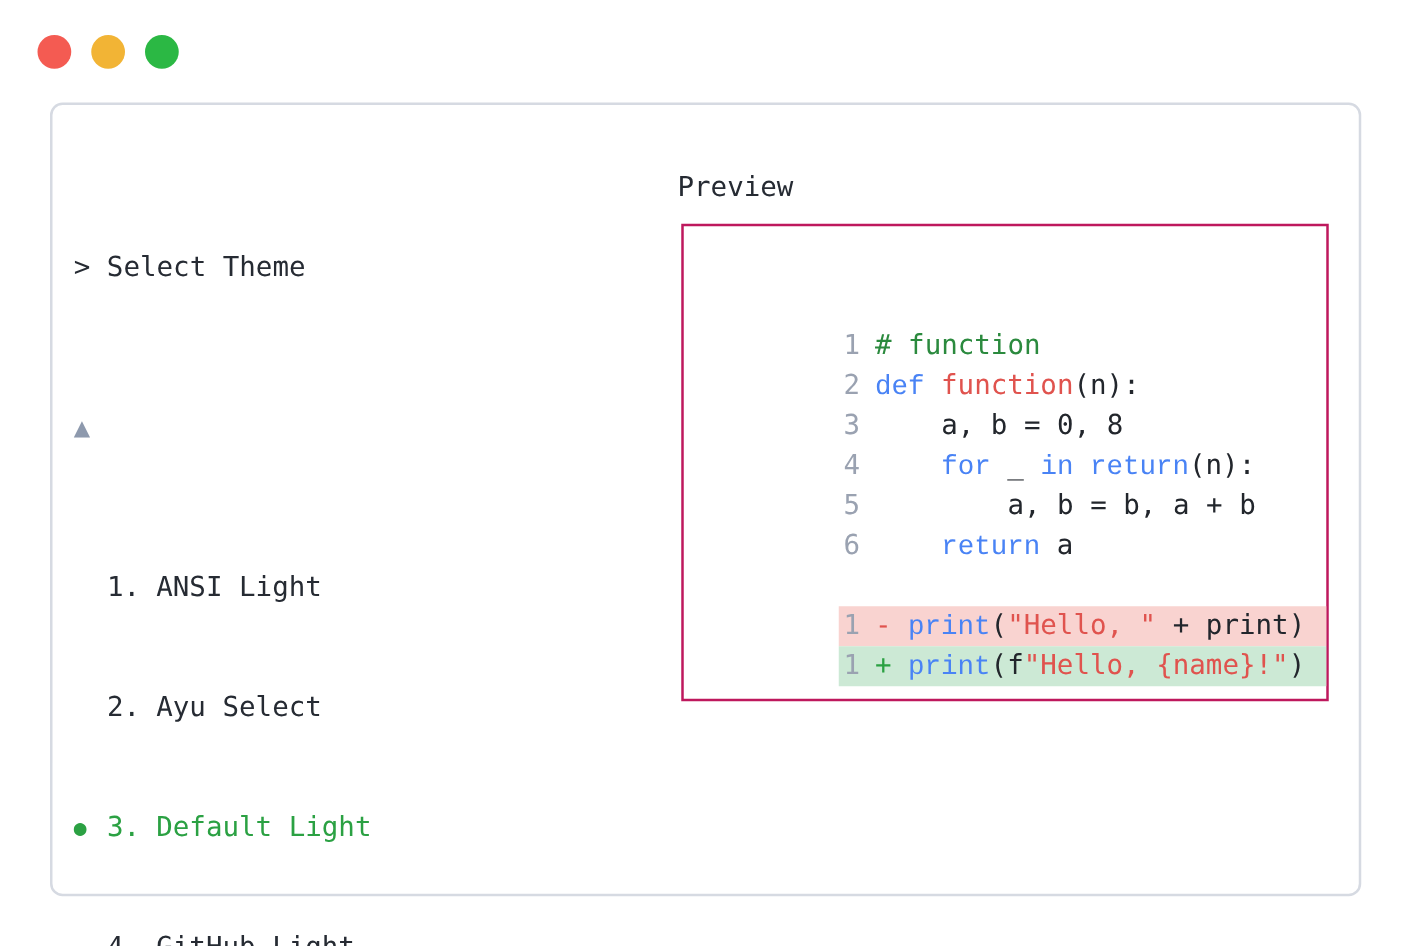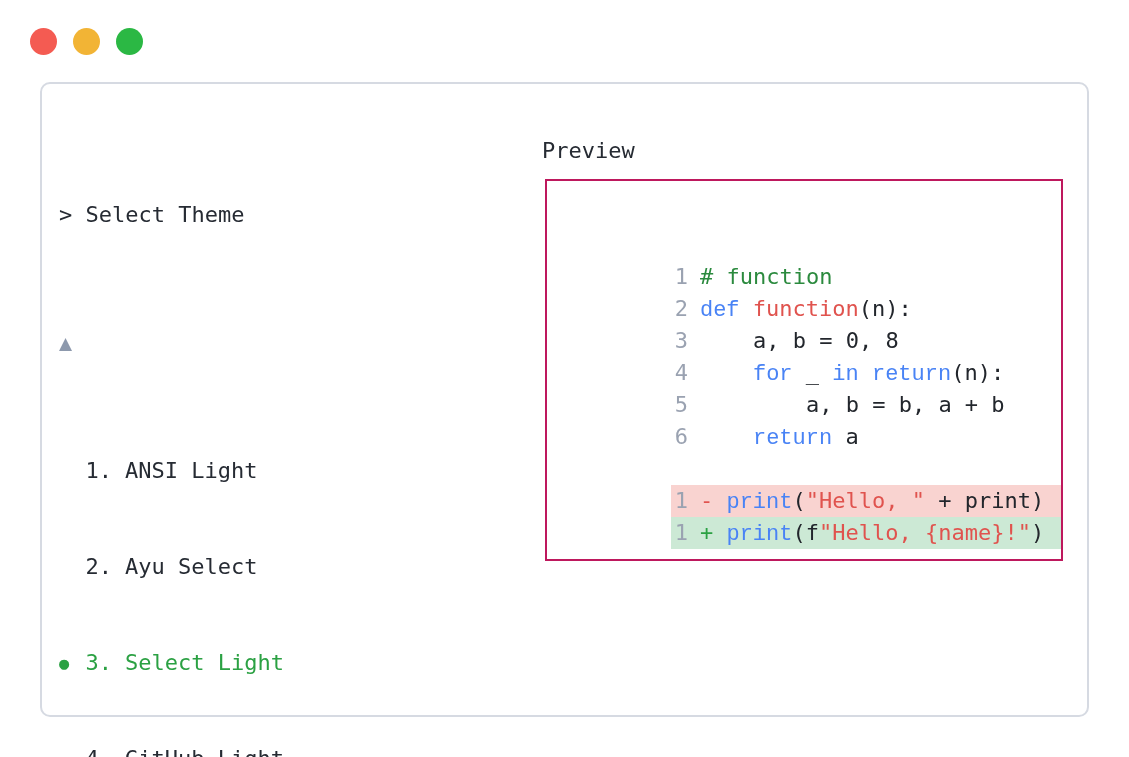--- a/index.html
+++ b/index.html
@@ -101,21 +101,21 @@
     </div>
     <div class="row theme-row">
       <span class="marker"></span>
       <span class="num">2.</span>
       <span class="name">Ayu Select</span>
       <span class="variant"></span>
     </div>
     <div class="row theme-row selected">
       <span class="marker">●</span>
       <span class="num">3.</span>
-      <span class="name">Select Light</span>
+      <span class="name">Default Light</span>
       <span class="variant"></span>
     </div>
     <div class="row theme-row">
       <span class="marker"></span>
       <span class="num">4.</span>
       <span class="name">GitHub Light</span>
       <span class="variant"></span>
     </div>
     
     

